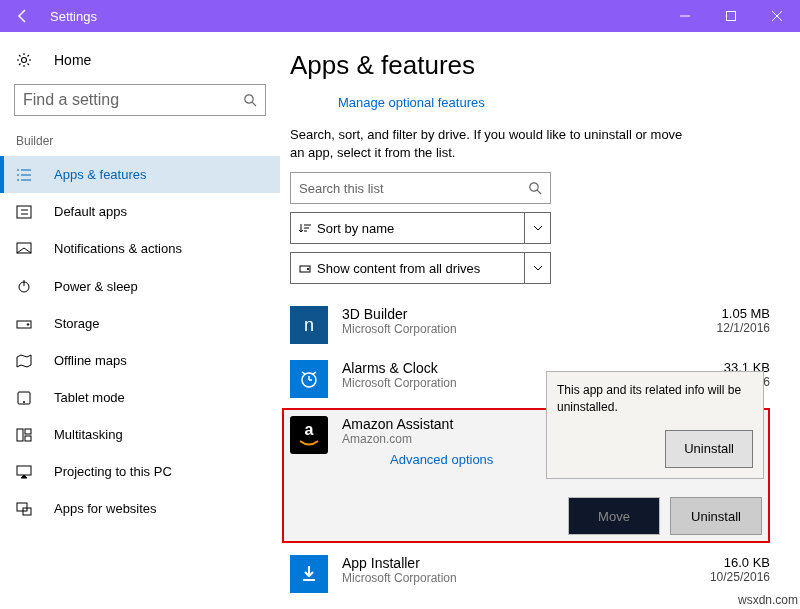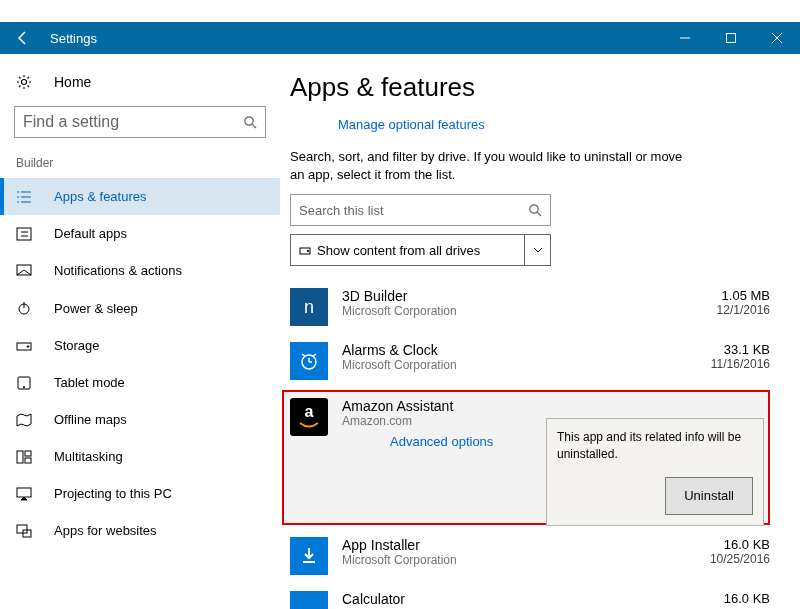--- a/index.html
+++ b/index.html
@@ -1,19 +1,19 @@
 <!DOCTYPE html>
 <html><head>
 <meta charset="utf-8">
 <style>
   * { box-sizing: border-box; margin: 0; padding: 0; font-family: "Segoe UI", Arial, sans-serif; }
   body { background: #fff; font-size: 13px; color: #000; width: 800px; }
   
   
-  .titlebar { background: #0369a1; height: 32px; display: flex; align-items: center; color: #fff; margin-top: 22px; }
+  .titlebar { background: #8b5cf6; height: 32px; display: flex; align-items: center; color: #fff; }
   .titlebar .back { width: 46px; height: 32px; display: flex; align-items: center; justify-content: center; }
   .titlebar .title { font-size: 13px; margin-left: 4px; }
   .titlebar .spacer { flex: 1; }
   .titlebar .ctrl { width: 46px; height: 32px; display: flex; align-items: center; justify-content: center; font-family: "Segoe UI Symbol", sans-serif; font-size: 10px; }
   
   .content { display: flex; height: 577px; }
   
   
   .sidebar { width: 280px; padding-top: 12px; display: flex; flex-direction: column; }
   .home-row { display: flex; align-items: flex-start; padding: 8px 16px; margin-bottom: 8px; }
@@ -50,23 +50,23 @@
   .app-pub { font-size: 12px; color: #737373; }
   .app-meta { text-align: right; }
   .app-size { font-size: 13px; }
   .app-date { font-size: 12px; color: #444; }
   
   .redbox { border: 2px solid #d00; margin: 2px 0 4px -8px; padding: 6px 6px 6px 6px; background: #f3f3f3; }
   .selected-app { display: flex; align-items: flex-start; }
   .selected-app .app-icon { background: #000; border-radius: 3px; }
   .selected-actions { display: flex; justify-content: flex-end; gap: 10px; margin-top: 30px; }
   .btn { height: 30px; padding: 18px 18px; border: 1px solid #999; background: #ccc; font-size: 13px; min-width: 92px; display: inline-flex; align-items: center; justify-content: center; }
-  .btn.disabled { color: #888; background: #fef9c3; border-color: #bbb; }
-  
-  .tooltip { position: absolute; right: 36px; top: 364px; width: 218px; background: #f4f3f0; border: 1px solid #b4b4b4; padding: 10px; font-size: 12px; line-height: 1.4; }
+  .btn.disabled { color: #888; background: #0f172a; border-color: #bbb; }
+  
+  .tooltip { position: absolute; right: 36px; top: 339px; width: 218px; background: #f4f3f0; border: 1px solid #b4b4b4; padding: 10px; font-size: 12px; line-height: 1.4; }
   .tooltip .btn { float: right; margin-top: 14px; background: #e1e1e1; border: 1px solid #7a7a7a; min-width: 70px; }
   .cut { color: #444; font-size: 12px; }
   
   svg { display: block; }
 </style>
 </head>
 <body>
 
 <div class="titlebar">
   <div class="back">
@@ -164,33 +164,33 @@
           <svg width="16" height="14" viewBox="0 0 16 14" stroke="#000" fill="none">
             <rect x="1" y="4" width="14" height="7"></rect>
             <circle cx="12" cy="7.5" r="0.8" fill="#000"></circle>
           </svg>
         </span>
       <span class="label">Storage</span>
     </div>
     <div class="nav-item">
       <span class="icon">
           <svg width="16" height="14" viewBox="0 0 16 14" stroke="#000" fill="none">
+            <path d="M1 3 L5 1 L11 3 L15 1 V11 L11 13 L5 11 L1 13 Z"></path>
+          </svg>
+        </span>
+      <span class="label">Offline maps</span>
+    </div>
+    <div class="nav-item">
+      <span class="icon">
+          <svg width="16" height="14" viewBox="0 0 16 14" stroke="#000" fill="none">
             <rect x="2" y="1" width="12" height="12" rx="1"></rect>
             <circle cx="8" cy="11" r="0.6" fill="#000"></circle>
           </svg>
         </span>
       <span class="label">Tablet mode</span>
-    </div>
-    <div class="nav-item">
-      <span class="icon">
-          <svg width="16" height="14" viewBox="0 0 16 14" stroke="#000" fill="none">
-            <path d="M1 3 L5 1 L11 3 L15 1 V11 L11 13 L5 11 L1 13 Z"></path>
-          </svg>
-        </span>
-      <span class="label">Offline maps</span>
     </div>
     <div class="nav-item">
       <span class="icon">
           <svg width="16" height="14" viewBox="0 0 16 14" stroke="#000" fill="none">
             <rect x="1" y="1" width="6" height="12"></rect>
             <rect x="9" y="1" width="6" height="5"></rect>
             <rect x="9" y="8" width="6" height="5"></rect>
           </svg>
         </span>
       <span class="label">Multitasking</span>
@@ -223,20 +223,39 @@
     <div class="filter-box">
       <span style="flex:1">Search this list</span>
       <span>
           <svg width="14" height="14" viewBox="0 0 14 14">
             <circle cx="6" cy="6" r="4.2" fill="none" stroke="#666" stroke-width="1.2"></circle>
             <line x1="9.2" y1="9.2" x2="13" y2="13" stroke="#666" stroke-width="1.2"></line>
           </svg>
         </span>
     </div>
 
+    <div class="sort-box">
+      <div class="main-part">
+        <span>
+            <svg width="12" height="12" viewBox="0 0 12 12" stroke="#000">
+              <line x1="2" y1="2" x2="2" y2="10"></line>
+              <path d="M0 8 L2 10 L4 8" fill="none"></path>
+              <line x1="5" y1="3" x2="12" y2="3"></line>
+              <line x1="5" y1="6" x2="10" y2="6"></line>
+              <line x1="5" y1="9" x2="8" y2="9"></line>
+            </svg>
+          </span>
+        <span>Sort by name</span>
+      </div>
+      <div class="chev">
+          <svg width="10" height="6" viewBox="0 0 10 6">
+            <path d="M1 1 L5 5 L9 1" stroke="#000" fill="none"></path>
+          </svg>
+        </div>
+    </div>
 
     <div class="sort-box">
       <div class="main-part">
         <span>
             <svg width="12" height="12" viewBox="0 0 12 12" stroke="#000" fill="none">
               <rect x="1" y="4" width="10" height="6"></rect>
               <circle cx="9" cy="7" r="0.7" fill="#000"></circle>
             </svg>
           </span>
         <span>Show content from all drives</span>

